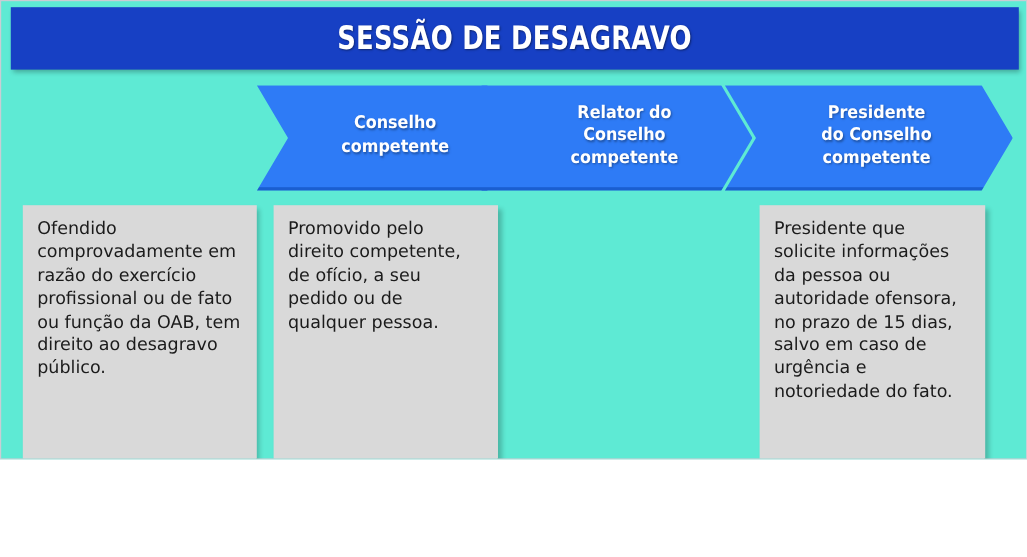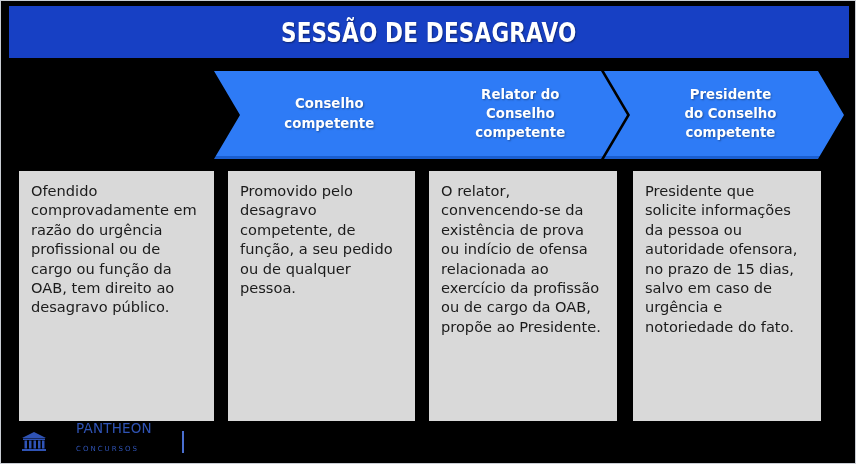--- a/index.html
+++ b/index.html
@@ -6,22 +6,22 @@
     margin: 0;
     padding: 0;
     background: #ffffff;
   }
   body {
     font-family: "Liberation Sans", sans-serif;
   }
   #page {
     position: relative;
     width: 856px;
-    height: 464px;
-    background: #000000;
+    height: 383px;
+    background: #5eead4;
     overflow: hidden;
     box-sizing: border-box;
     border: 1px solid #c9cdd4;
   }
 
   
   #header-banner {
     position: absolute;
     left: 8px;
     top: 5px;
@@ -184,27 +184,24 @@
 competente</span>
     </div>
     <div class="chevron chev-4">
       <span class="chevron-label">Presidente
 do Conselho
 competente</span>
     </div>
   </div>
 
   <div class="panel panel-1">
-    <div class="panel-text"><b>Ofendido </b><span>comprovadamente em razão do urgência profissional ou de cargo ou função da OAB, </span><b>tem direito ao desagravo público.</b></div>
+    <div class="panel-text"><b>Ofendido </b><span>comprovadamente em razão do exercício profissional ou de fato ou função da OAB, </span><b>tem direito ao desagravo público.</b></div>
   </div>
   <div class="panel panel-2">
-    <div class="panel-text"><b>Promovido pelo desagravo competente</b><span>, de função, a seu pedido ou de qualquer pessoa.</span></div>
-  </div>
-  <div class="panel panel-3">
-    <div class="panel-text"><span>O </span><b>relator, convencendo-se da existência de prova ou indício de ofensa relacionada ao exercício da profissão</b><span> ou de cargo da OAB, </span><b>propõe</b><span> ao </span><b>Presidente.</b></div>
+    <div class="panel-text"><b>Promovido pelo direito competente</b><span>, de ofício, a seu pedido ou de qualquer pessoa.</span></div>
   </div>
   <div class="panel panel-4">
     <div class="panel-text"><b>Presidente</b><span> que solicite informações da pessoa ou autoridade ofensora, </span><b>no prazo de 15 dias</b><span>, salvo em caso de urgência e notoriedade do fato.</span></div>
   </div>
 
   <div id="footer-logo">
     <svg id="logo-mark" viewBox="0 0 52 44">
       <polygon points="26,2 50,14 2,14" fill="#2f53b5"></polygon>
       <rect x="4" y="15" width="44" height="3" fill="#2f53b5"></rect>
       <rect x="7" y="19" width="5" height="16" fill="#2f53b5"></rect>

